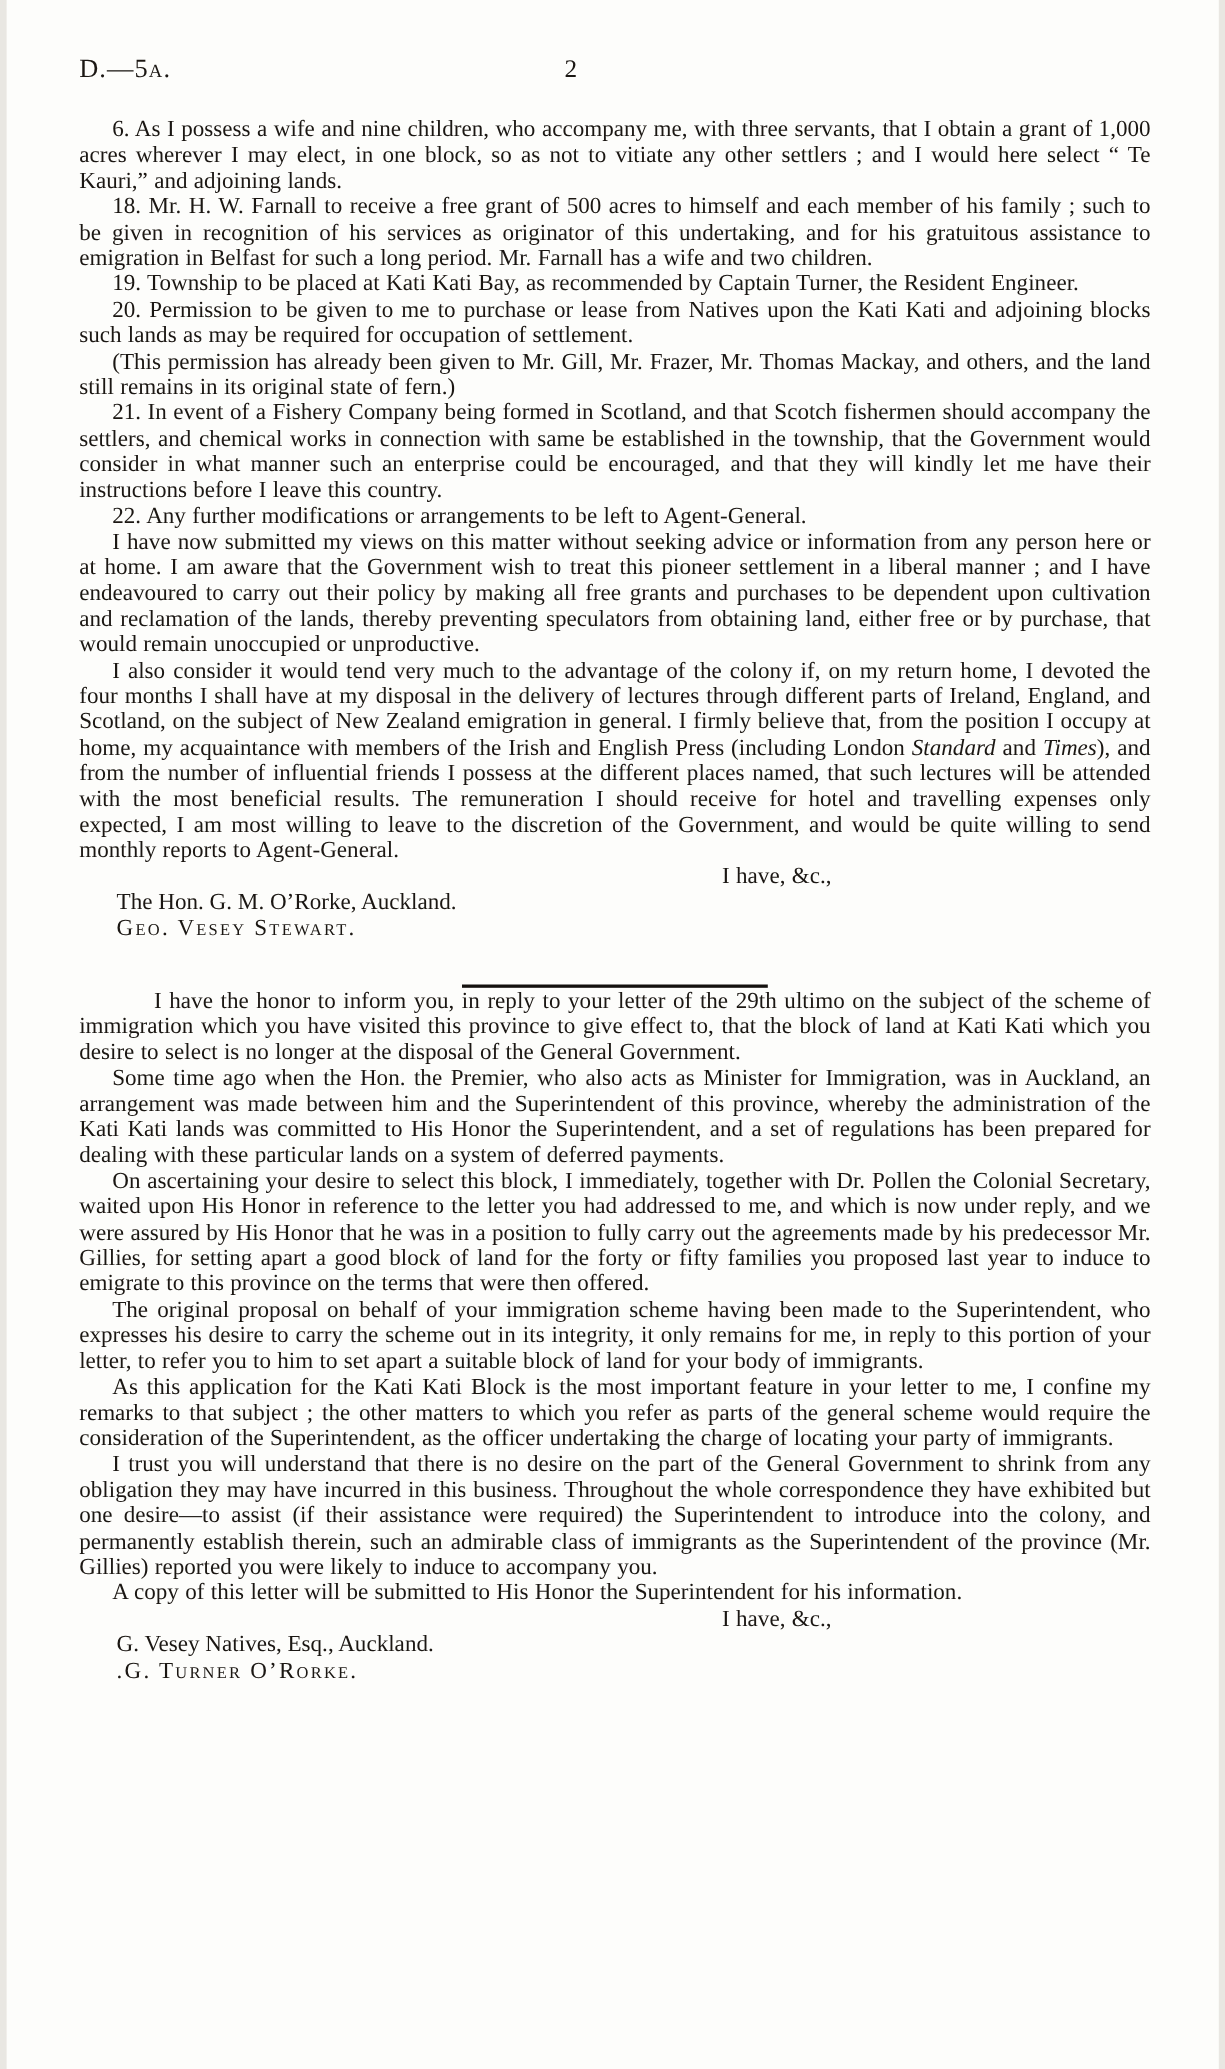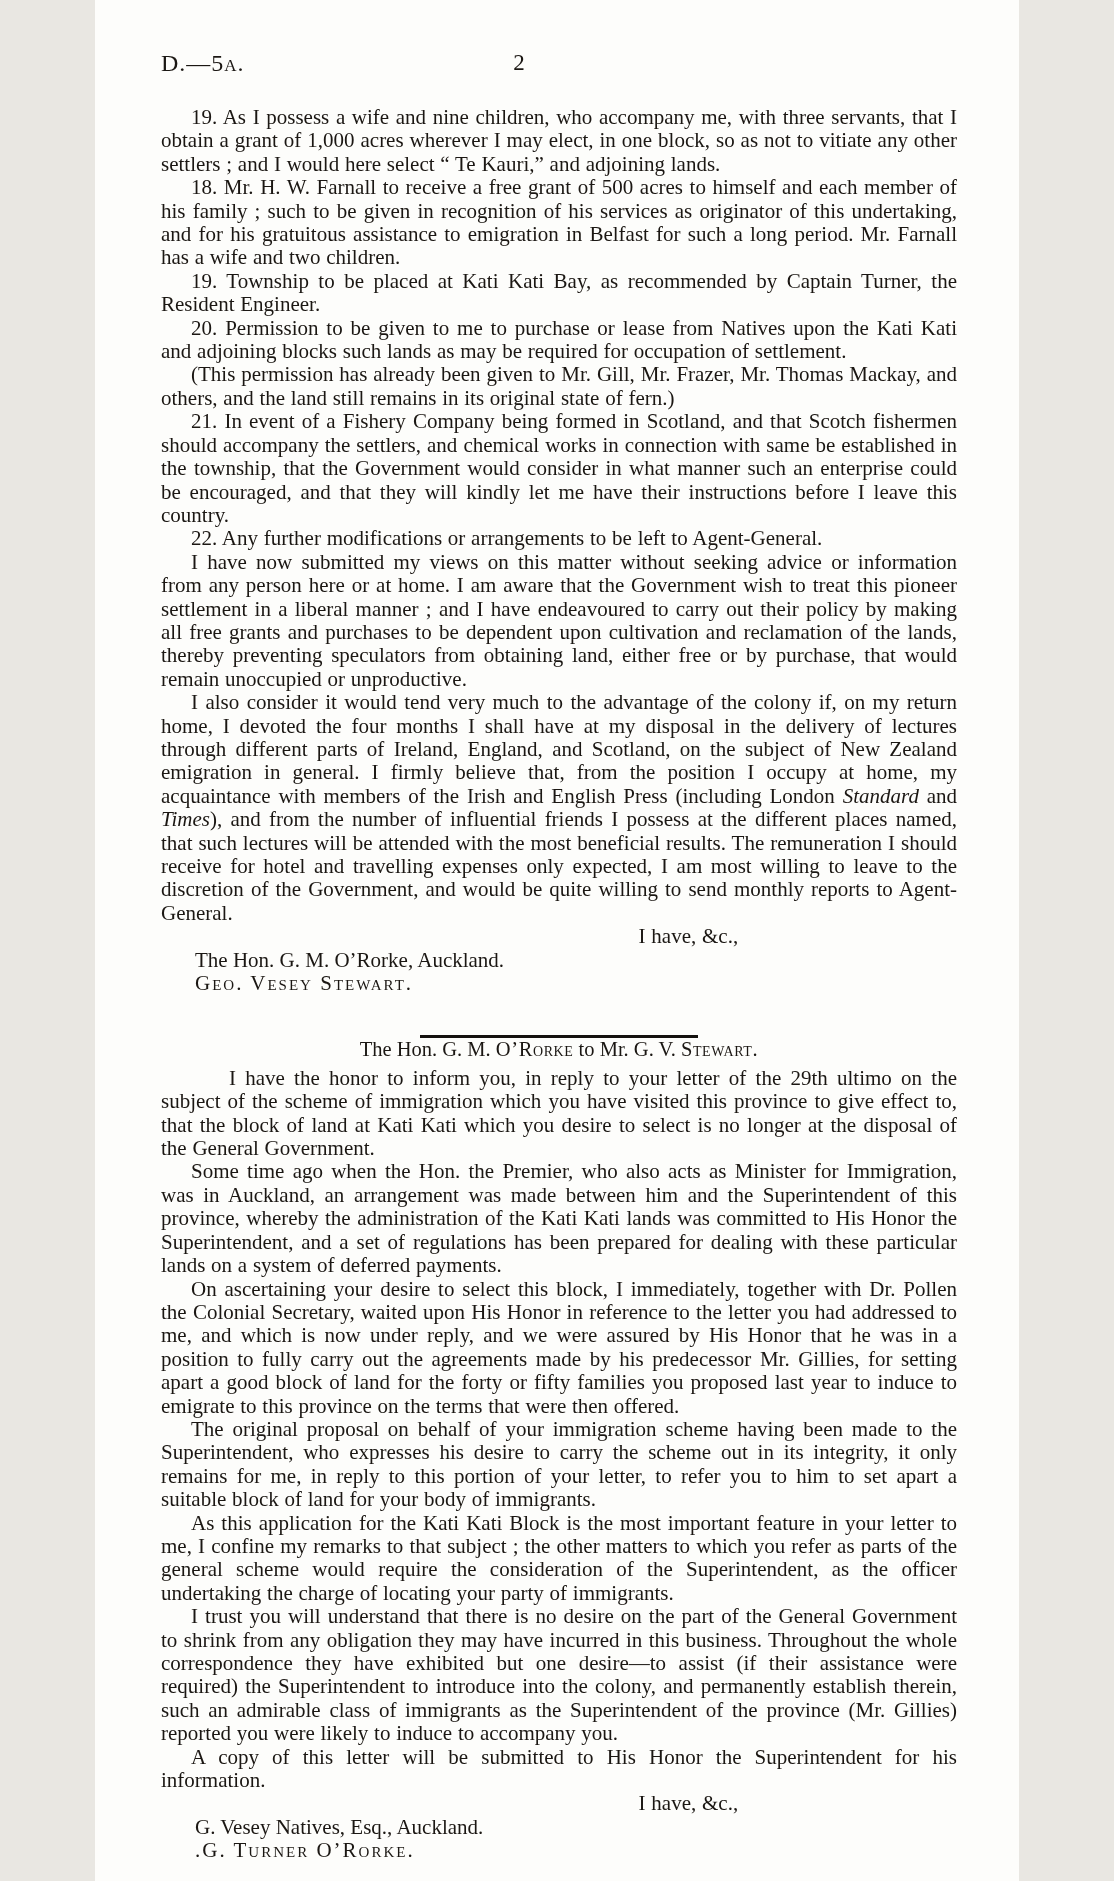--- a/index.html
+++ b/index.html
@@ -1,19 +1,19 @@
 <!DOCTYPE html>
 <html><head>
 <meta charset="utf-8">
 <style>
   html, body { margin: 0; padding: 0; background: #e9e7e2; }
   .page {
     position: relative;
     box-sizing: border-box;
-    width: 924px;
+    width: 1102px;
     height: 1881px;
     margin: 0 auto;
     background: #fdfdfb;
     color: #1b1713;
     font-family: "Liberation Serif", "DejaVu Serif", serif;
     padding: 50px 62px 0 66px;
     overflow: hidden;
   }
   
   .page-header {
@@ -88,40 +88,39 @@
 <body>
 
 <div class="page">
 
   <div class="page-header">
     <span class="doc-ref">D.—5a.</span>
     <span class="page-num">2</span>
   </div>
 
   <div class="body-text">
-    <p>19. As I possess a wife and nine children, who accompany me, with three servants, that I obtain a grant of 1,000 acres wherever I may elect, in one block, so as not to vitiate any other settlers ; and I would here select “ Te Kauri,” and adjoining lands.</p>
+    <p>6. As I possess a wife and nine children, who accompany me, with three servants, that I obtain a grant of 1,000 acres wherever I may elect, in one block, so as not to vitiate any other settlers ; and I would here select “ Te Kauri,” and adjoining lands.</p>
     <p>18. Mr. H. W. Farnall to receive a free grant of 500 acres to himself and each member of his family ; such to be given in recognition of his services as originator of this undertaking, and for his gratuitous assistance to emigration in Belfast for such a long period.  Mr. Farnall has a wife and two children.</p>
     <p>19. Township to be placed at Kati Kati Bay, as recommended by Captain Turner, the Resident Engineer.</p>
     <p>20. Permission to be given to me to purchase or lease from Natives upon the Kati Kati and adjoining blocks such lands as may be required for occupation of settlement.</p>
     <p>(This permission has already been given to Mr. Gill, Mr. Frazer, Mr. Thomas Mackay, and others, and the land still remains in its original state of fern.)</p>
     <p>21. In event of a Fishery Company being formed in Scotland, and that Scotch fishermen should accompany the settlers, and chemical works in connection with same be established in the township, that the Government would consider in what manner such an enterprise could be encouraged, and that they will kindly let me have their instructions before I leave this country.</p>
     <p>22. Any further modifications or arrangements to be left to Agent-General.</p>
     <p>I have now submitted my views on this matter without seeking advice or information from any person here or at home.  I am aware that the Government wish to treat this pioneer settlement in a liberal manner ; and I have endeavoured to carry out their policy by making all free grants and purchases to be dependent upon cultivation and reclamation of the lands, thereby preventing speculators from obtaining land, either free or by purchase, that would remain unoccupied or unproductive.</p>
     <p><span>I also consider it would tend very much to the advantage of the colony if, on my return home, I devoted the four months I shall have at my disposal in the delivery of lectures through different parts of Ireland, England, and Scotland, on the subject of New Zealand emigration in general.  I firmly believe that, from the position I occupy at home, my acquaintance with members of the Irish and English Press (including London </span><em>Standard</em><span> and </span><em>Times</em><span>), and from the number of influential friends I possess at the different places named, that such lectures will be attended with the most beneficial results.  The remuneration I should receive for hotel and travelling expenses only expected, I am most willing to leave to the discretion of the Government, and would be quite willing to send monthly reports to Agent-General.</span></p>
     <p class="valediction">I have, &amp;c.,</p>
     <div class="sig-row">
       <span class="addressee">The Hon. G. M. O’Rorke, Auckland.</span>
       <span class="signature smallcaps">Geo. Vesey Stewart.</span>
     </div>
   </div>
 
   <div class="rule"></div>
 
   <div class="body-text">
-    <div class="letter-heading"><span>The Hon. G. M. </span><span class="smallcaps">O’Rorke</span><span> to Mr. G. V. </span><span class="smallcaps">Stewart.</span></div>
     <p class="opening">I have the honor to inform you, in reply to your letter of the 29th ultimo on the subject of the scheme of immigration which you have visited this province to give effect to, that the block of land at Kati Kati which you desire to select is no longer at the disposal of the General Government.</p>
     <p>Some time ago when the Hon. the Premier, who also acts as Minister for Immigration, was in Auckland, an arrangement was made between him and the Superintendent of this province, whereby the administration of the Kati Kati lands was committed to His Honor the Superintendent, and a set of regulations has been prepared for dealing with these particular lands on a system of deferred payments.</p>
     <p>On ascertaining your desire to select this block, I immediately, together with Dr. Pollen the Colonial Secretary, waited upon His Honor in reference to the letter you had addressed to me, and which is now under reply, and we were assured by His Honor that he was in a position to fully carry out the agreements made by his predecessor Mr. Gillies, for setting apart a good block of land for the forty or fifty families you proposed last year to induce to emigrate to this province on the terms that were then offered.</p>
     <p>The original proposal on behalf of your immigration scheme having been made to the Superintendent, who expresses his desire to carry the scheme out in its integrity, it only remains for me, in reply to this portion of your letter, to refer you to him to set apart a suitable block of land for your body of immigrants.</p>
     <p>As this application for the Kati Kati Block is the most important feature in your letter to me, I confine my remarks to that subject ; the other matters to which you refer as parts of the general scheme would require the consideration of the Superintendent, as the officer undertaking the charge of locating your party of immigrants.</p>
     <p>I trust you will understand that there is no desire on the part of the General Government to shrink from any obligation they may have incurred in this business.  Throughout the whole correspondence they have exhibited but one desire—to assist (if their assistance were required) the Superintendent to introduce into the colony, and permanently establish therein, such an admirable class of immigrants as the Superintendent of the province (Mr. Gillies) reported you were likely to induce to accompany you.</p>
     <p>A copy of this letter will be submitted to His Honor the Superintendent for his information.</p>
     <p class="valediction">I have, &amp;c.,</p>
     <div class="sig-row">
       <span class="addressee">G. Vesey Natives, Esq., Auckland.</span>

